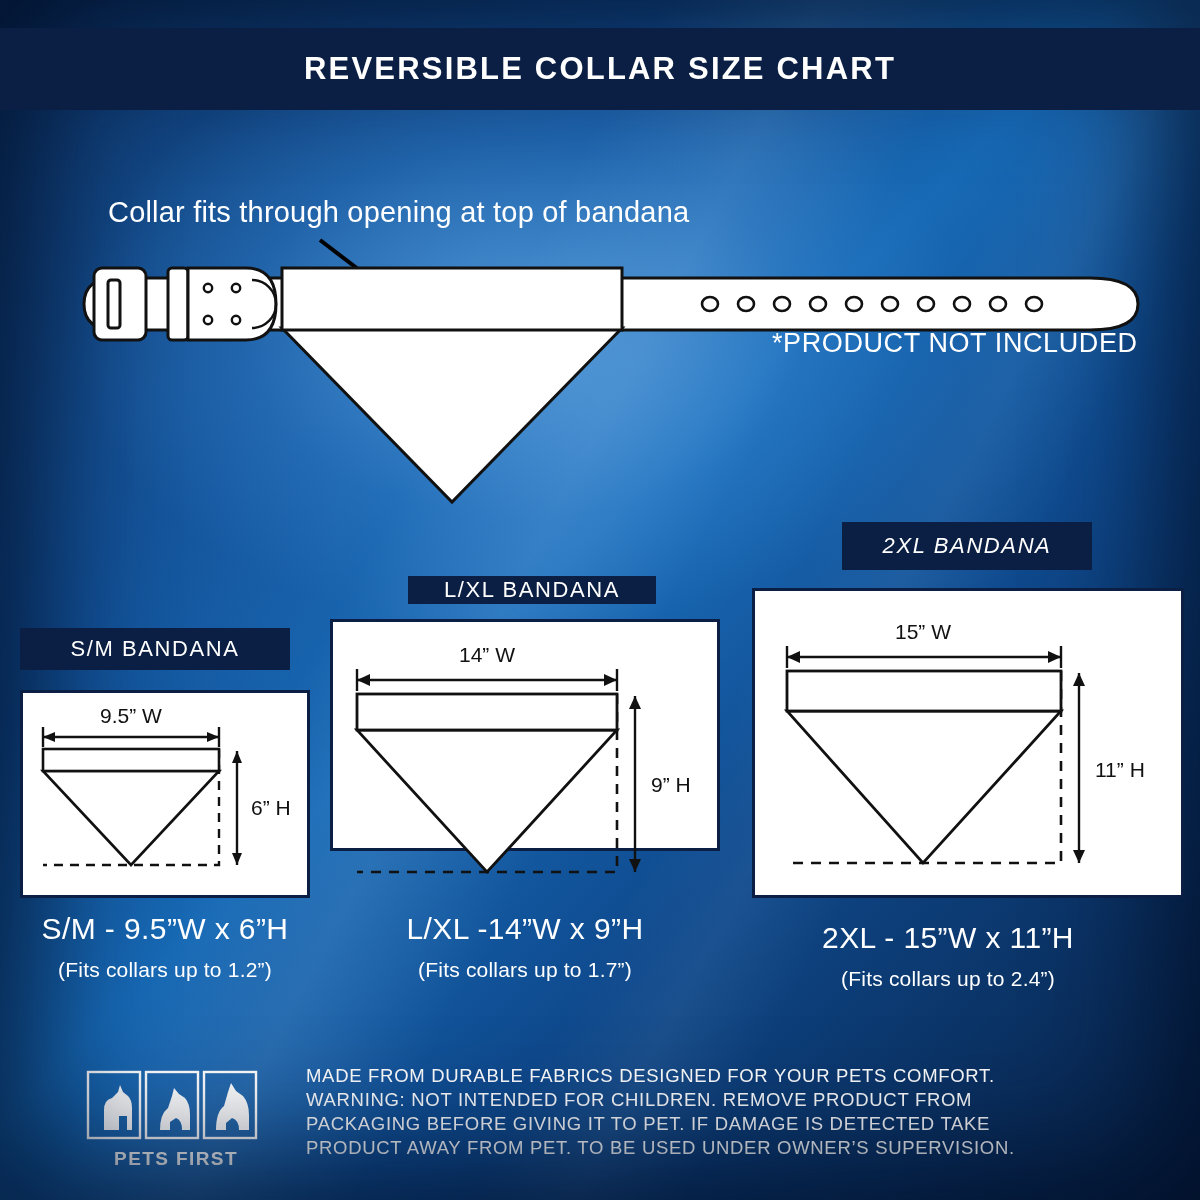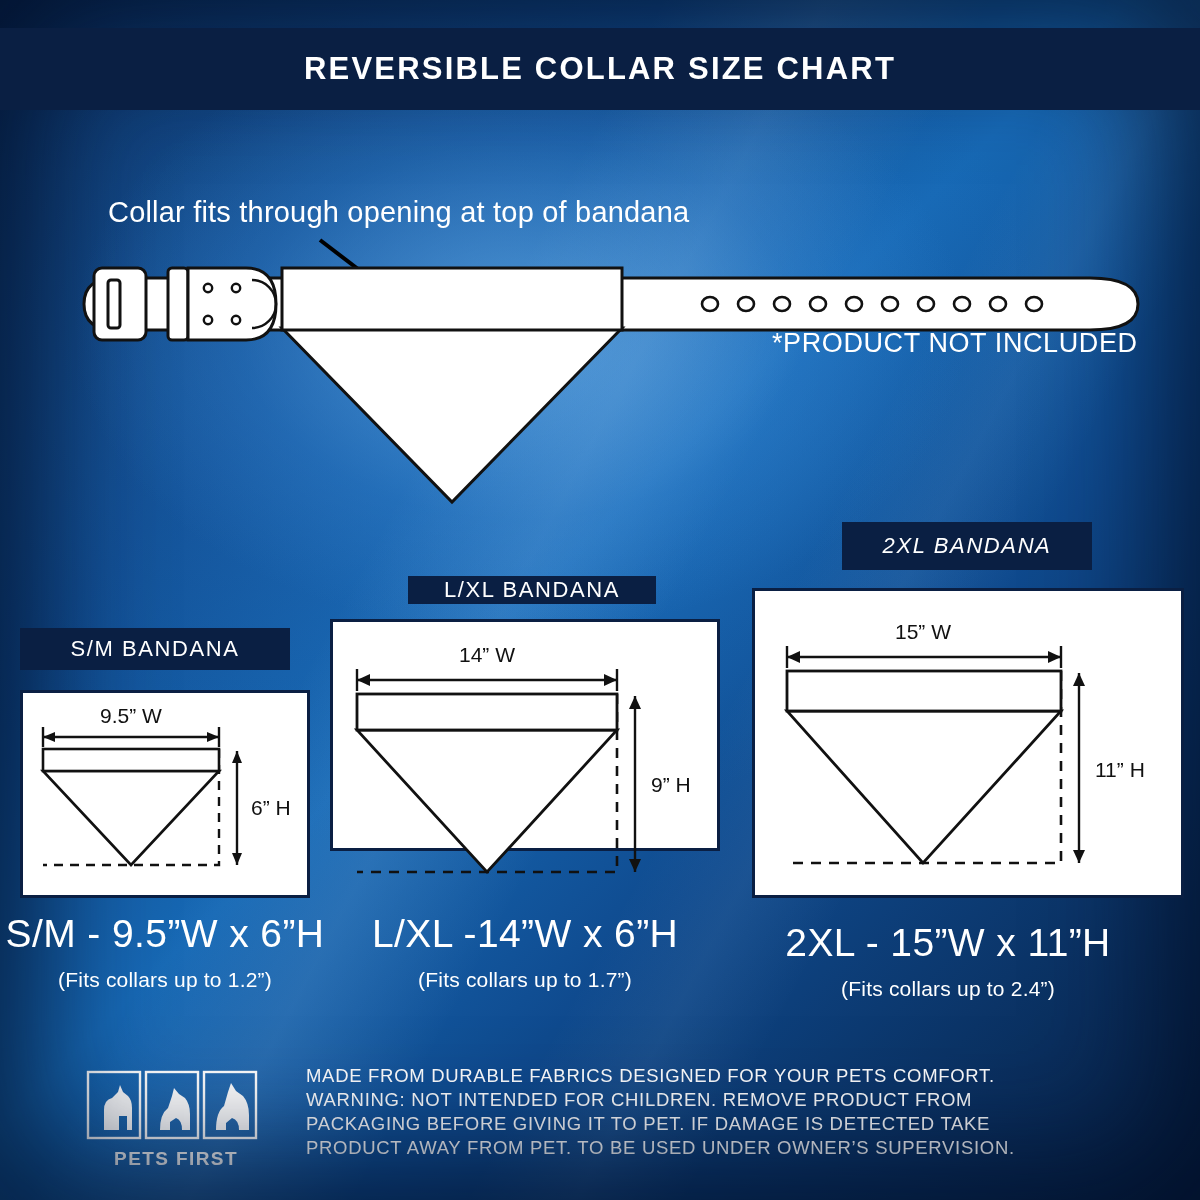--- a/index.html
+++ b/index.html
@@ -114,21 +114,21 @@
     z-index: 6;
     white-space: nowrap;
   }
   .card-caption {
     position: absolute;
     color: #ffffff;
     text-align: center;
     z-index: 6;
   }
   .card-caption .line1 {
-    font-size: 39px;
+    font-size: 30px;
     letter-spacing: 0.4px;
     white-space: nowrap;
   }
   .card-caption .line2 {
     font-size: 21px;
     margin-top: 12px;
     letter-spacing: 0.2px;
     white-space: nowrap;
   }
 
@@ -301,21 +301,21 @@
 
       <g>
         <line x1="302" y1="74" x2="302" y2="250" stroke="#111111" stroke-width="2.4"></line>
         <polygon points="302,74 296,87 308,87" fill="#111111"></polygon>
         <polygon points="302,250 296,237 308,237" fill="#111111"></polygon>
       </g>
       <text class="dim-text" x="318" y="170" text-anchor="start">9” H</text>
     </svg>
   </div>
   <div class="card-caption" id="cap-lxl">
-    <div class="line1">L/XL -14”W x 6”H</div>
+    <div class="line1">L/XL -14”W x 9”H</div>
     <div class="line2">(Fits collars up to 1.7”)</div>
   </div>
 
   <div class="card-tag" id="tag-2xl">2XL BANDANA</div>
   <div class="card" id="card-2xl">
     <svg width="386" height="304" viewBox="0 0 386 304">
 
       <g>
         <line x1="32" y1="66" x2="306" y2="66" stroke="#111111" stroke-width="2.4"></line>
         <polygon points="32,66 45,60 45,72" fill="#111111"></polygon>

